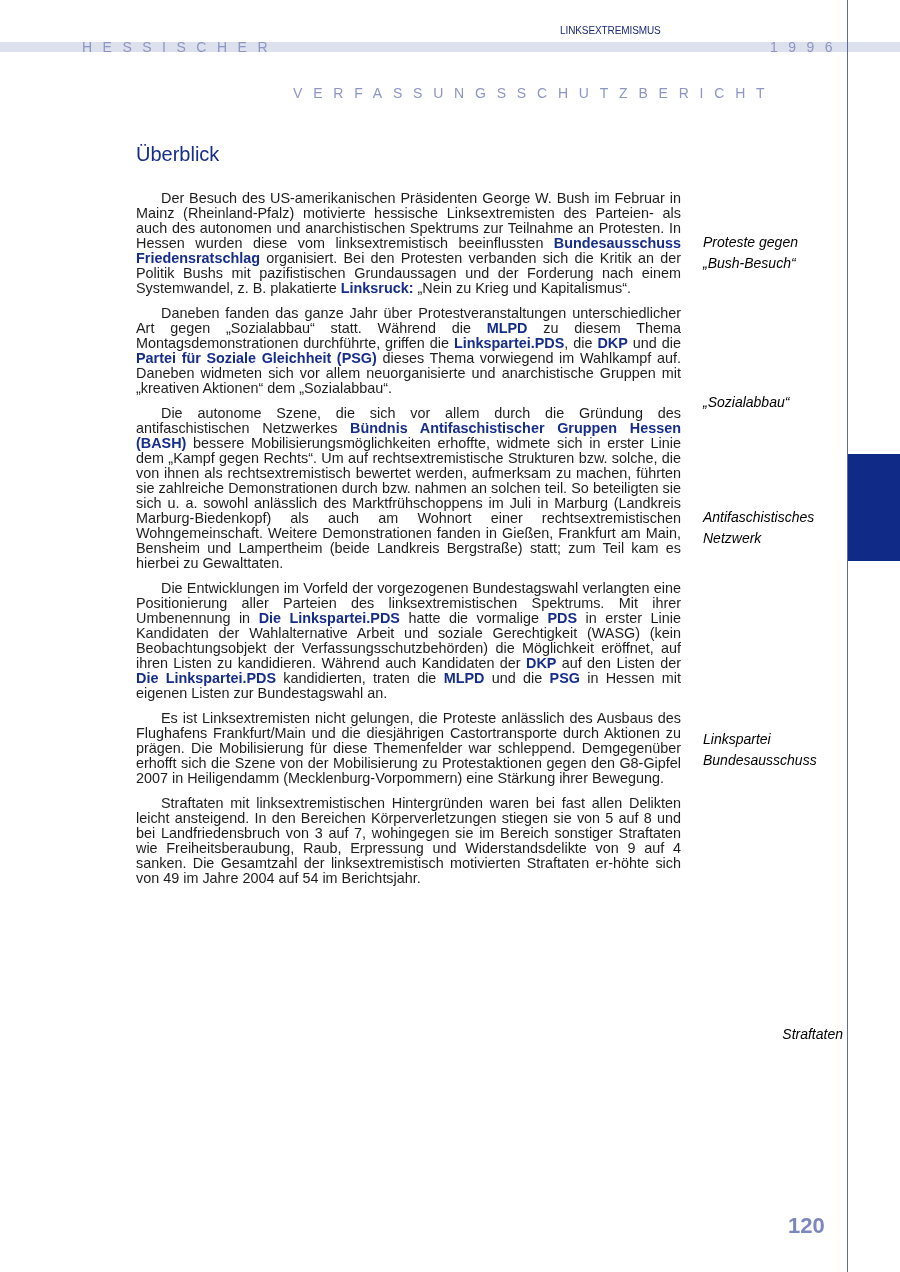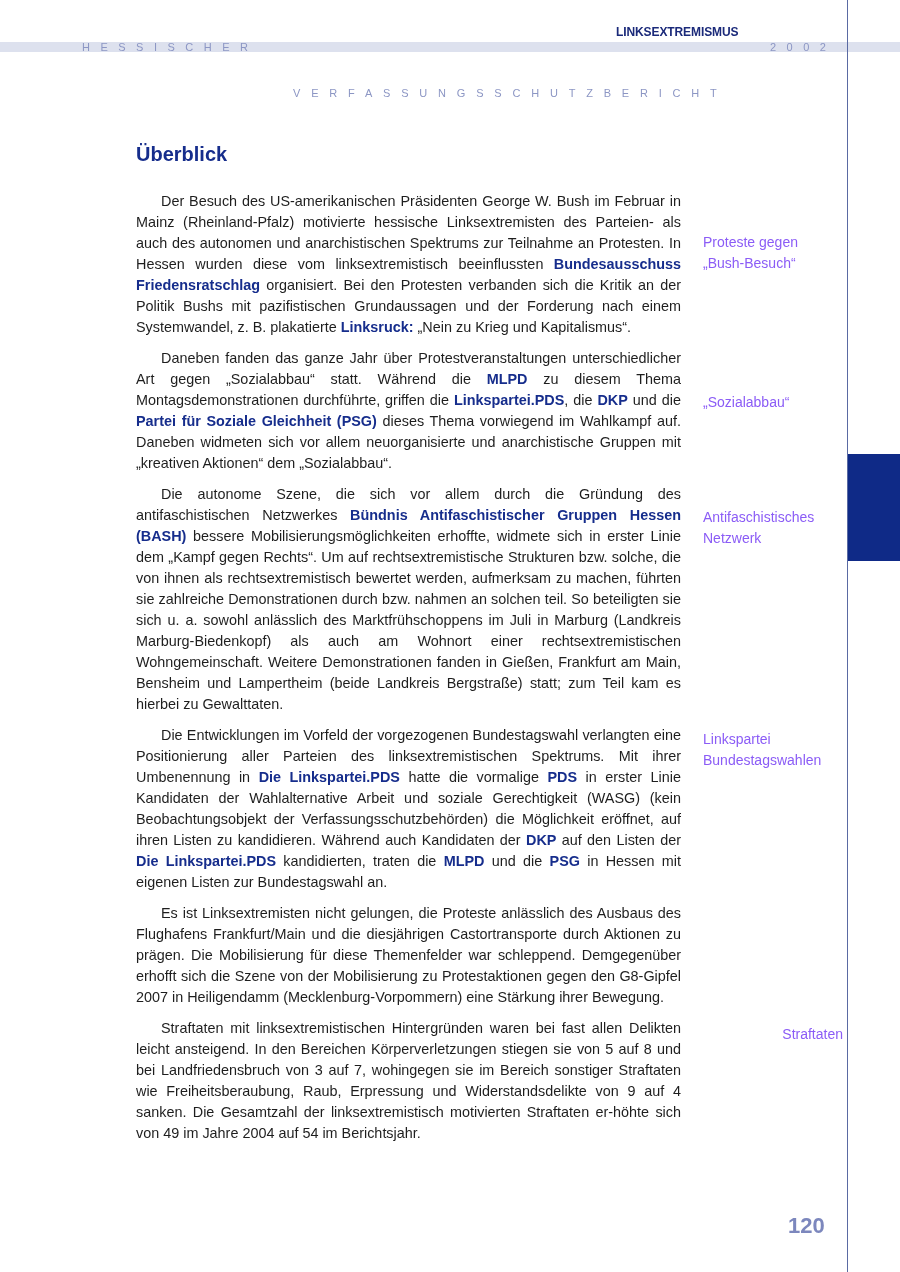--- a/index.html
+++ b/index.html
@@ -3,73 +3,73 @@
 <meta charset="utf-8">
 <style>
   html, body { margin: 0; padding: 0; }
   body {
     width: 900px; height: 1272px; position: relative; overflow: hidden;
     background: #ffffff;
     font-family: "Liberation Sans", sans-serif;
     color: #1e1e1e;
   }
   .section-label {
-    position: absolute; left: 616px; top: 25px;
-    font-size: 12px; font-weight: bold; color: #1b2a7a; letter-spacing: -0.1px;
+    position: absolute; left: 560px; top: 25px;
+    font-size: 10px; font-weight: normal; color: #1b2a7a; letter-spacing: -0.1px;
   }
   .header-band {
     position: absolute; left: 0; top: 42px; width: 900px; height: 10px;
     background: #dde1ee;
   }
   .band-text {
     position: absolute; top: 42px; height: 10px; line-height: 10px;
-    font-size: 11px; color: #8c96c4;
+    font-size: 14px; color: #8c96c4;
     white-space: pre;
   }
   .band-t1 { left: 82px; letter-spacing: 10.5px; }
   .band-t2 { left: 293px; letter-spacing: 10.8px; margin-top: 46px; }
   .band-t3 { left: 770px; letter-spacing: 10.5px; }
   .vline {
     position: absolute; left: 847px; top: 0; width: 1px; height: 1272px;
     background: #5a6aa3;
   }
   .blue-tab {
     position: absolute; left: 848px; top: 454px; width: 52px; height: 107px;
     background: #0f2a87;
   }
   .page-title {
     position: absolute; left: 136px; top: 143px;
-    font-size: 20px; font-weight: bold; color: #162d8c;
+    font-size: 20px; font-weight: normal; color: #162d8c;
   }
   .body-col {
     position: absolute; left: 136px; top: 191px; width: 545px;
-    font-size: 14.4px; line-height: 21px; color: #1e1e1e;
+    font-size: 14.4px; line-height: 15px; color: #1e1e1e;
   }
   .para {
     margin: 0 0 10px 0; text-align: justify; text-indent: 25px;
     hyphens: manual;
   }
   .hl { color: #162d8c; font-weight: bold; }
   .margin-note {
     position: absolute; left: 703px; width: 140px;
-    font-size: 14px; line-height: 21px; color: #8b5cf6;
+    font-size: 14px; line-height: 21px; font-style: italic; color: #000000;
   }
   .page-number {
     position: absolute; left: 788px; top: 1213px;
     font-size: 22px; font-weight: bold; color: #7c87bd;
   }
 </style>
 </head>
 <body>
 
 <div class="section-label">LINKSEXTREMISMUS</div>
 <div class="header-band"></div>
 <div class="band-text band-t1">HESSISCHER</div>
 <div class="band-text band-t2">VERFASSUNGSSCHUTZBERICHT</div>
-<div class="band-text band-t3">2002</div>
+<div class="band-text band-t3">1996</div>
 
 <div class="vline"></div>
 <div class="blue-tab"></div>
 
 <h1 class="page-title" style="margin:0;">Überblick</h1>
 
 <div class="body-col">
   <p class="para"><span>Der Besuch des US-amerikanischen Präsidenten George W. Bush im Februar in Mainz (Rheinland-Pfalz) motivierte hessische Linksextremisten des Parteien- als auch des autonomen und anarchistischen Spektrums zur Teilnahme an Protesten. In Hessen wurden diese vom linksextremistisch beeinflussten </span><span class="hl">Bundesausschuss Friedensratschlag</span><span> organisiert. Bei den Protesten verbanden sich die Kritik an der Politik Bushs mit pazifistischen Grundaussagen und der Forderung nach einem Systemwandel, z. B. plakatierte </span><span class="hl">Linksruck:</span><span> „Nein zu Krieg und Kapitalismus“.</span></p>
   <p class="para"><span>Daneben fanden das ganze Jahr über Protestveranstaltungen unterschiedlicher Art gegen „Sozialabbau“ statt. Während die </span><span class="hl">MLPD</span><span> zu diesem Thema Montagsdemonstrationen durchführte, griffen die </span><span class="hl">Linkspartei.PDS</span><span>, die </span><span class="hl">DKP</span><span> und die </span><span class="hl">Partei für Soziale Gleichheit (PSG)</span><span> dieses Thema vorwiegend im Wahlkampf auf. Daneben widmeten sich vor allem neuorganisierte und anarchistische Gruppen mit „kreativen Aktionen“ dem „Sozialabbau“.</span></p>
   <p class="para"><span>Die autonome Szene, die sich vor allem durch die Gründung des antifaschistischen Netzwerkes </span><span class="hl">Bündnis Antifaschistischer Gruppen Hessen (BASH)</span><span> bessere Mobilisierungsmöglichkeiten erhoffte, widmete sich in erster Linie dem „Kampf gegen Rechts“. Um auf rechtsextremistische Strukturen bzw. solche, die von ihnen als rechtsextremistisch bewertet werden, aufmerksam zu machen, führten sie zahlreiche Demonstrationen durch bzw. nahmen an solchen teil. So beteiligten sie sich u. a. sowohl anlässlich des Marktfrühschoppens im Juli in Marburg (Landkreis Marburg-Biedenkopf) als auch am Wohnort einer rechtsextremistischen Wohngemeinschaft. Weitere Demonstrationen fanden in Gießen, Frankfurt am Main, Bensheim und Lampertheim (beide Landkreis Bergstraße) statt; zum Teil kam es hierbei zu Gewalttaten.</span></p>
@@ -84,19 +84,19 @@
 </div>
 <div class="margin-note" style="top:392px;">
   <div>„Sozialabbau“</div>
 </div>
 <div class="margin-note" style="top:507px;">
   <div>Antifaschistisches</div>
   <div>Netzwerk</div>
 </div>
 <div class="margin-note" style="top:729px;">
   <div>Linkspartei</div>
-  <div>Bundestagswahlen</div>
+  <div>Bundesausschuss</div>
 </div>
 <div class="margin-note" style="top:1024px;text-align:right;">
   <div>Straftaten</div>
 </div>
 
 <div class="page-number">120</div>
 
 </body></html>

